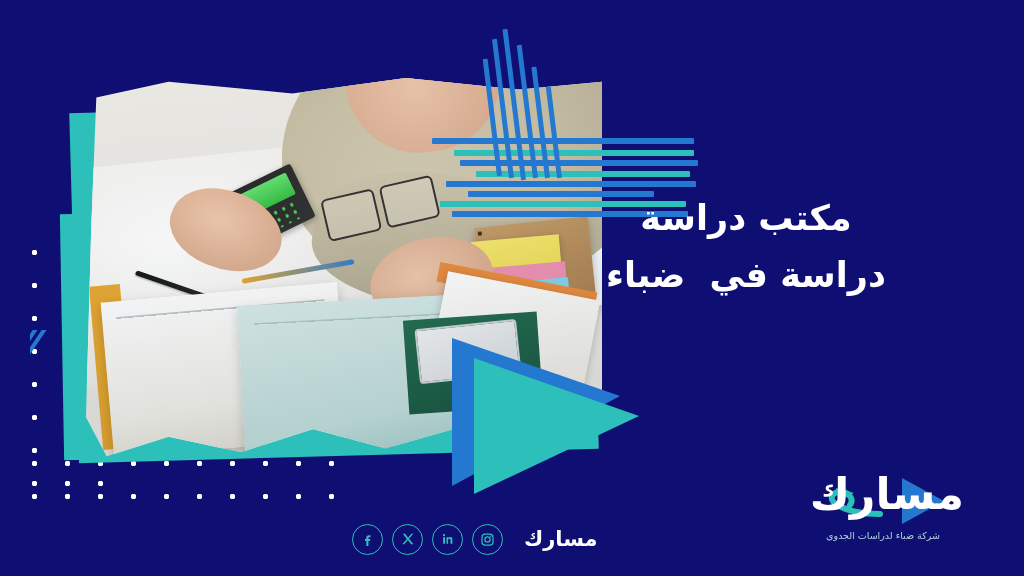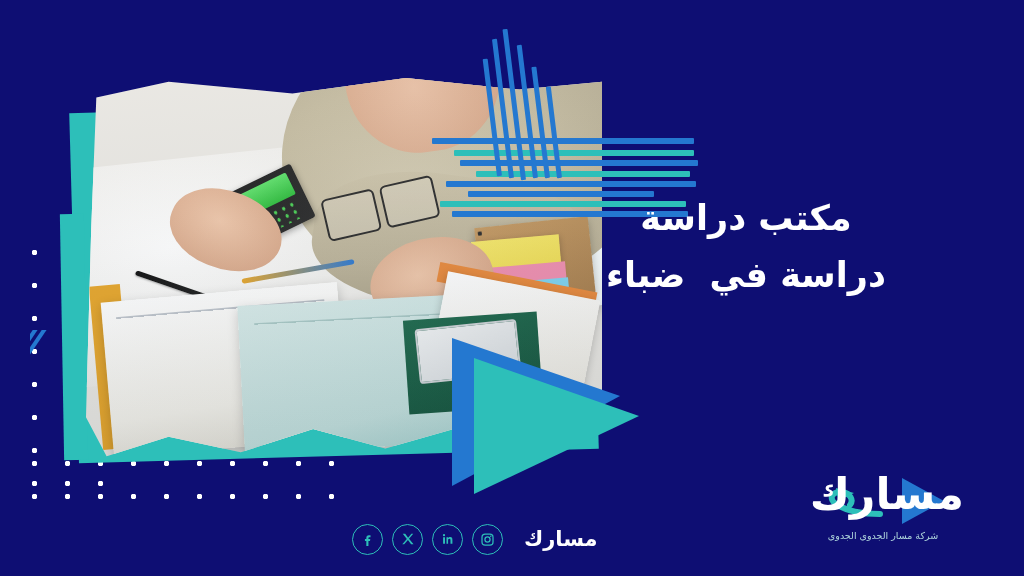--- a/index.html
+++ b/index.html
@@ -504,16 +504,16 @@
     <div id="social-handle" style="color: rgb(255, 255, 255);">مسارك</div>
   </div>
 
   <div id="logo">
     <svg id="logo-mark" viewBox="0 0 200 58">
       <polygon points="118,4 160,27 118,50" fill="#2478d0"></polygon>
       <path d="M96 40 C 80 40, 64 38, 52 30 C 44 25, 48 17, 58 18 C 66 19, 70 26, 66 31" fill="none" stroke="#2dbfb9" stroke-width="6" stroke-linecap="round"></path>
       <polygon points="52,14 70,19 54,27" fill="#2dbfb9"></polygon>
     </svg>
     <div id="logo-word" style="color: rgb(255, 255, 255);">مسارك</div>
-    <div id="logo-tagline" style="color: rgb(191, 233, 230);">شركة مسار الجدوى الجدوى</div>
+    <div id="logo-tagline" style="color: rgb(191, 233, 230);">شركة ضباء لدراسات الجدوى</div>
   </div>
 
 </div>
 
 </body></html>

